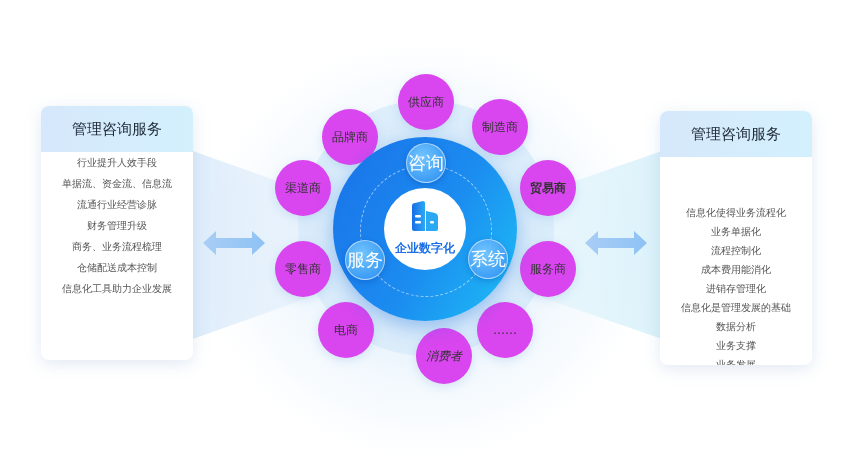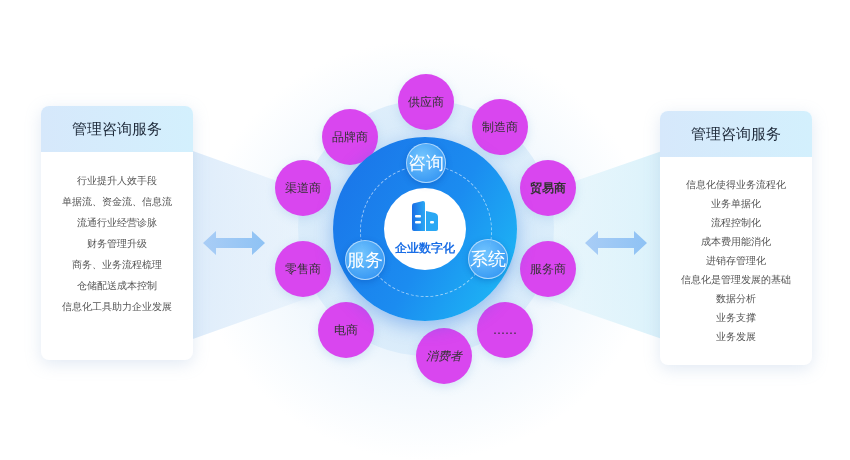--- a/index.html
+++ b/index.html
@@ -24,21 +24,21 @@
   .center-label{position:absolute;left:384px;top:240px;width:82px;text-align:center;font-size:12px;color:#1a6ee6;font-weight:bold;}
   .bubble{position:absolute;width:38px;height:38px;border-radius:50%;
     background:radial-gradient(circle at 40% 35%,rgba(120,200,255,0.95),rgba(40,140,240,0.95));
     border:1px solid rgba(255,255,255,0.55);box-shadow:0 2px 6px rgba(0,60,160,0.3);
     color:#fff;font-size:18px;display:flex;align-items:center;justify-content:center;}
   .node{position:absolute;width:56px;height:56px;border-radius:50%;background:#d946ef;
     box-shadow:0 3px 10px rgba(120,170,220,0.25);display:flex;align-items:center;justify-content:center;
     font-size:12px;color:#333;}
   .card{position:absolute;background:#fff;border-radius:8px;box-shadow:0 4px 16px rgba(140,170,210,0.25);overflow:hidden;}
   .card-head{height:46px;background:linear-gradient(90deg,#d6e8fb,#d3f0fd);display:flex;align-items:center;justify-content:center;font-size:15px;color:#1e2a3a;text-align:center;}
-  .card-list{padding-top:18px;text-align:center;}
+  .card-list{text-align:center;}
   .card-list div{font-size:10px;color:#555;height:21px;line-height:21px;}
   .card-right .card-list div{height:19px;line-height:19px;}
   .arrow{position:absolute;width:62px;height:26px;}
 </style>
 </head>
 <body>
 
 <div class="glow"></div>
 <div class="beam beam-left"></div>
 <div class="beam beam-right"></div>
@@ -51,21 +51,21 @@
     <div>流通行业经营诊脉</div>
     <div>财务管理升级</div>
     <div>商务、业务流程梳理</div>
     <div>仓储配送成本控制</div>
     <div>信息化工具助力企业发展</div>
   </div>
 </div>
 
 <div class="card card-right" style="left:660px;top:111px;width:152px;height:254px;">
   <div class="card-head">管理咨询服务</div>
-  <div class="card-list" style="">
+  <div class="card-list" style="margin-top:46px;">
     <div>信息化使得业务流程化</div>
     <div>业务单据化</div>
     <div>流程控制化</div>
     <div>成本费用能消化</div>
     <div>进销存管理化</div>
     <div>信息化是管理发展的基础</div>
     <div>数据分析</div>
     <div>业务支撑</div>
     <div>业务发展</div>
   </div>

